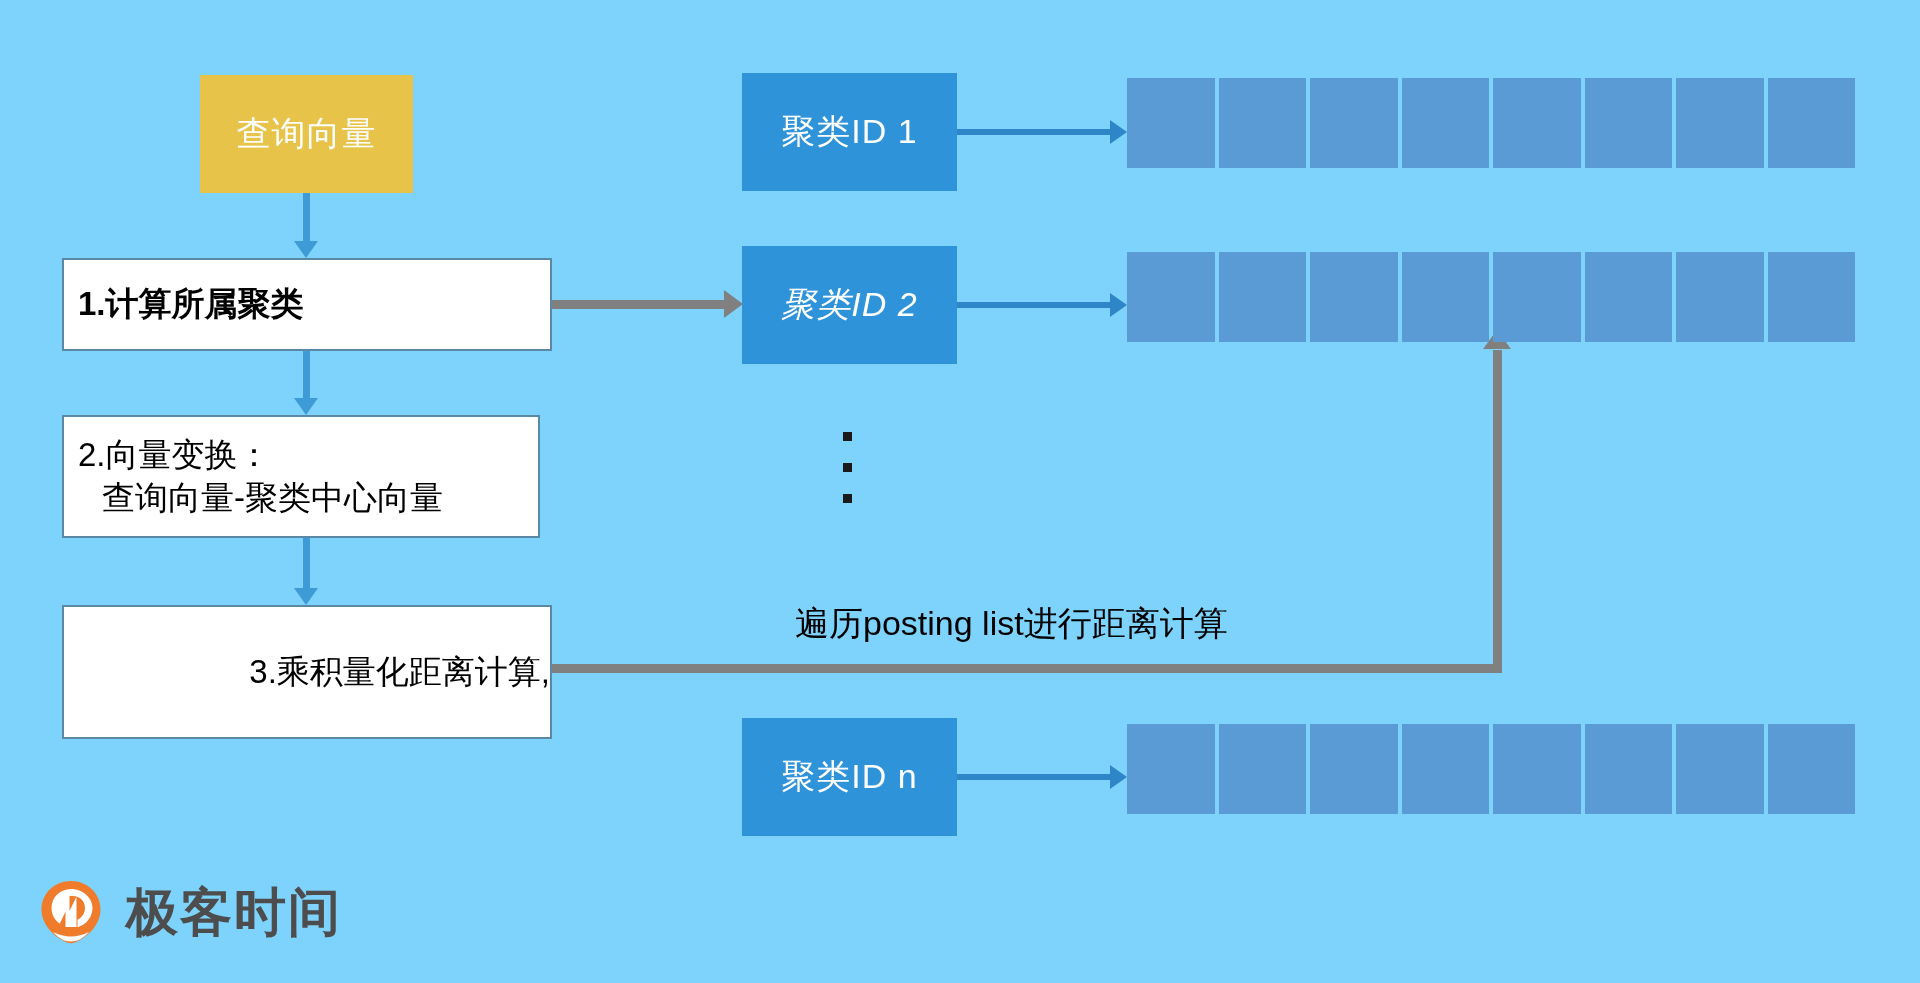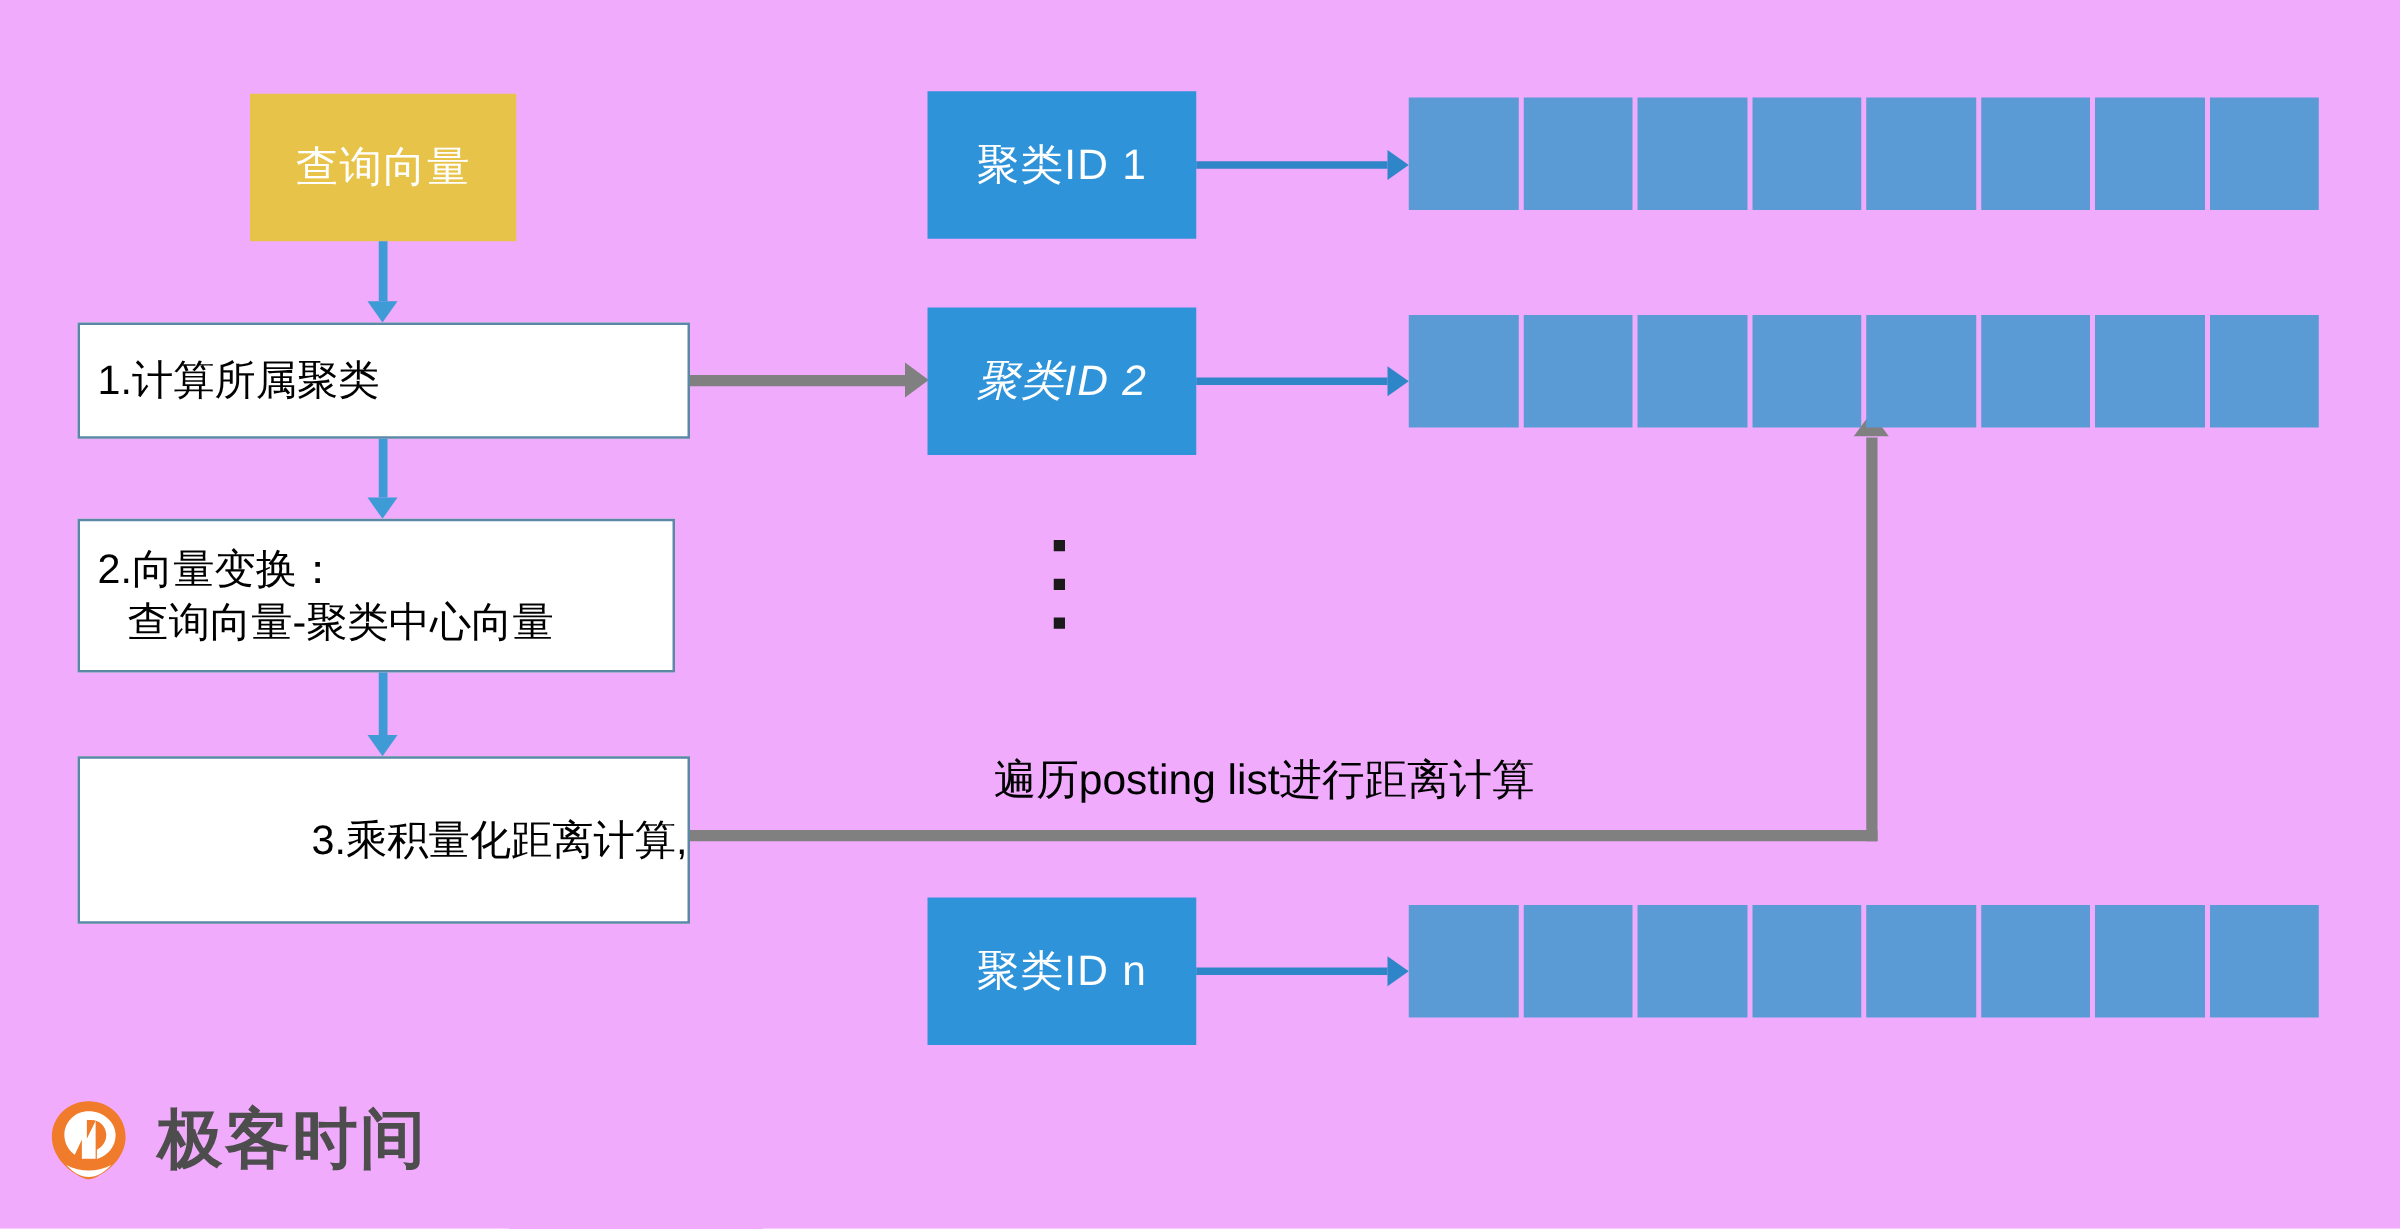--- a/index.html
+++ b/index.html
@@ -9,21 +9,21 @@
     background: #ffffff;
   }
   body {
     font-family: "Liberation Sans", "DejaVu Sans", sans-serif;
     color: #000000;
   }
   #canvas {
     position: relative;
     width: 1920px;
     height: 983px;
-    background: #f0abfc;
+    background: #7dd3fc;
     overflow: hidden;
   }
 
   
   .abs { position: absolute; }
 
   
   .query-box {
     left: 200px;
     top: 75px;
@@ -44,21 +44,21 @@
     border: 2px solid #5B88A5;
     display: flex;
     flex-direction: column;
     justify-content: center;
     box-sizing: border-box;
     padding-left: 14px;
     font-size: 33px;
     line-height: 1.28;
     color: #000000;
   }
-  .step-1 { left: 62px; top: 258px; width: 490px; height: 93px; }
+  .step-1 { left: 62px; top: 258px; width: 490px; height: 93px; font-weight: bold; }
   .step-2 { left: 62px; top: 415px; width: 478px; height: 123px; }
   .step-3 { left: 62px; top: 605px; width: 490px; height: 134px; align-items: flex-end; }
   .step-line-2 { padding-left: 24px; }
 
   
   .cluster-box {
     width: 215px;
     height: 118px;
     background: #2E93D9;
     display: flex;

